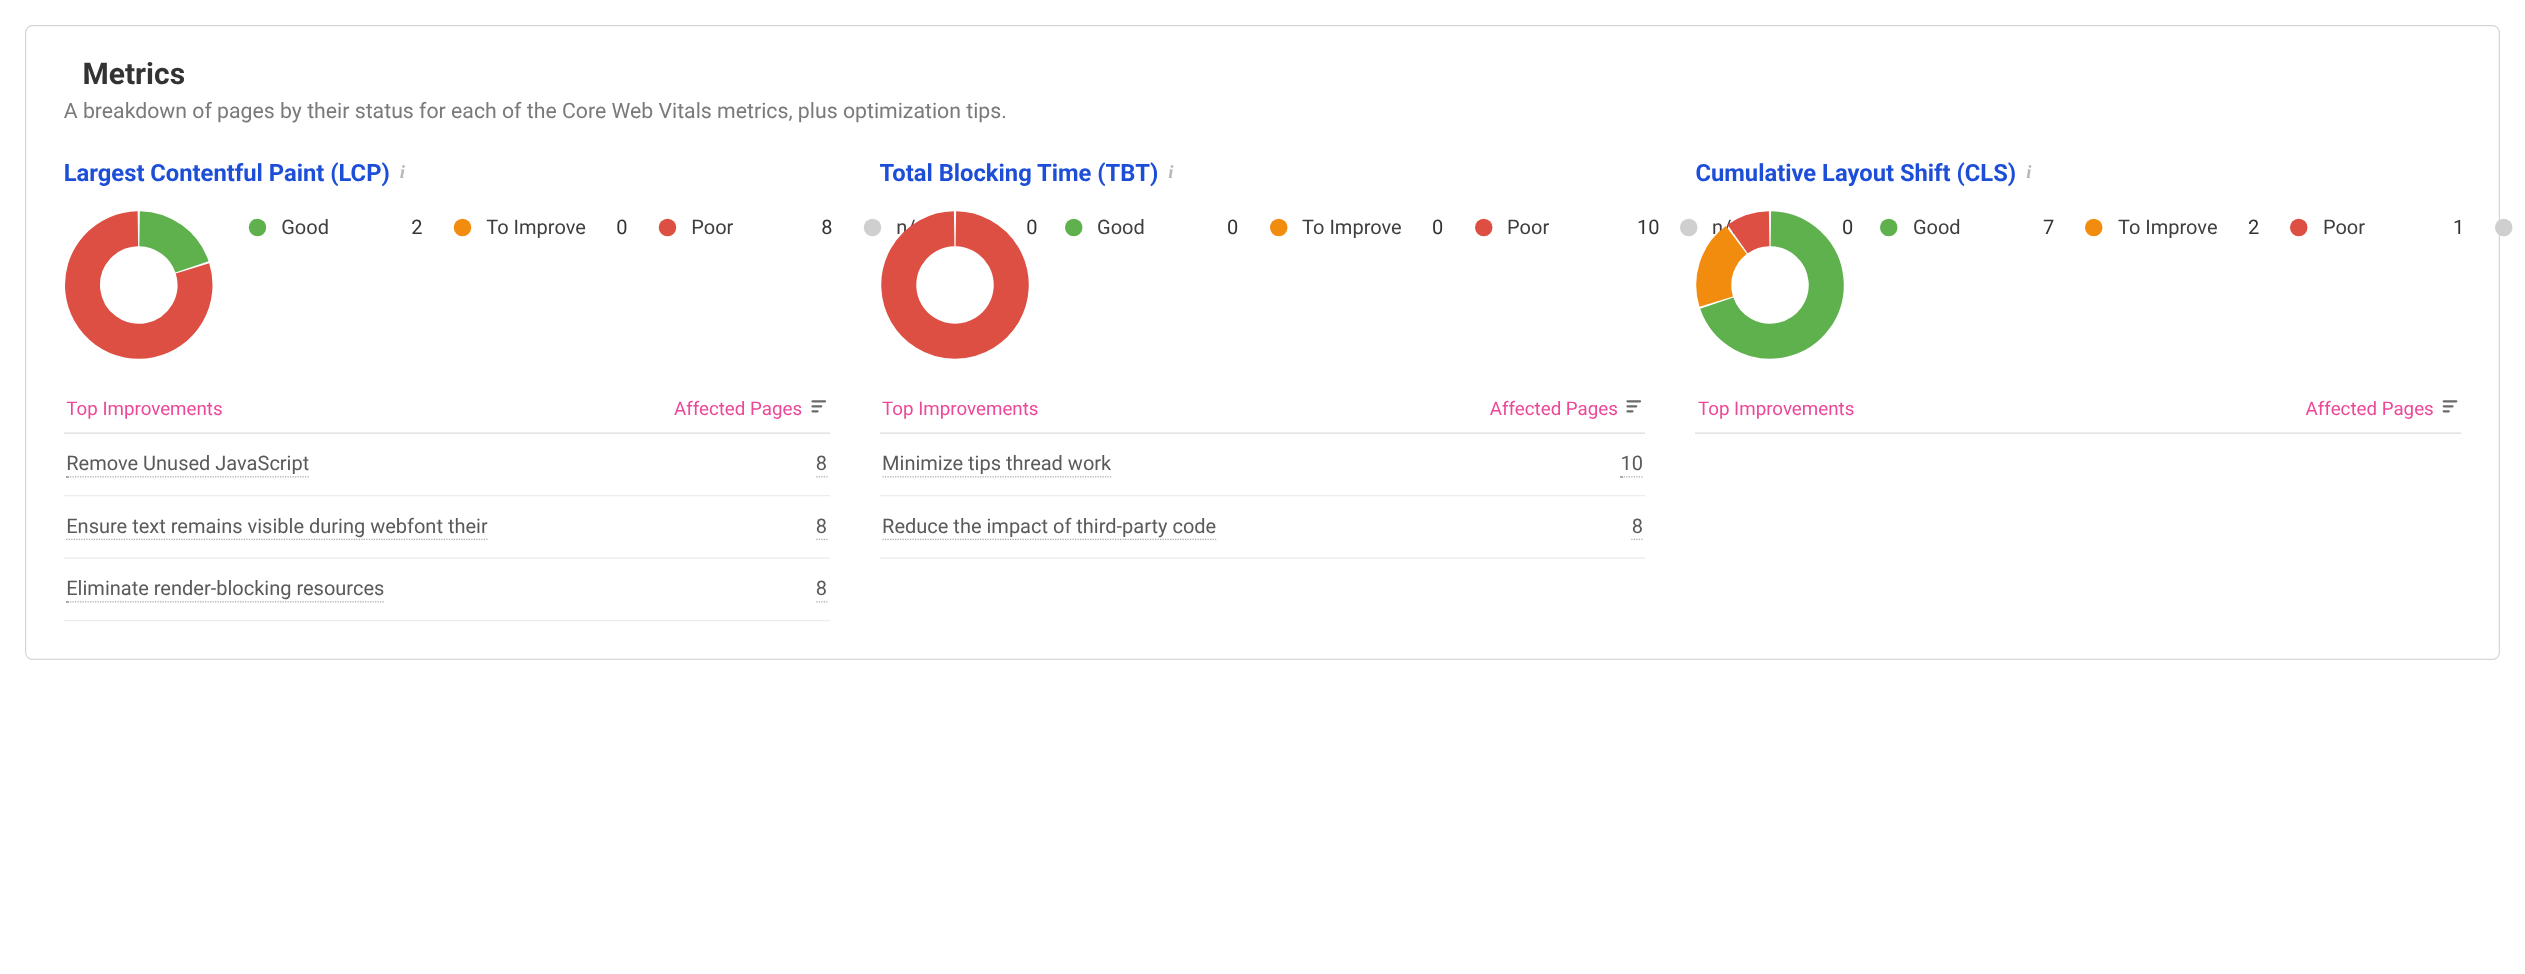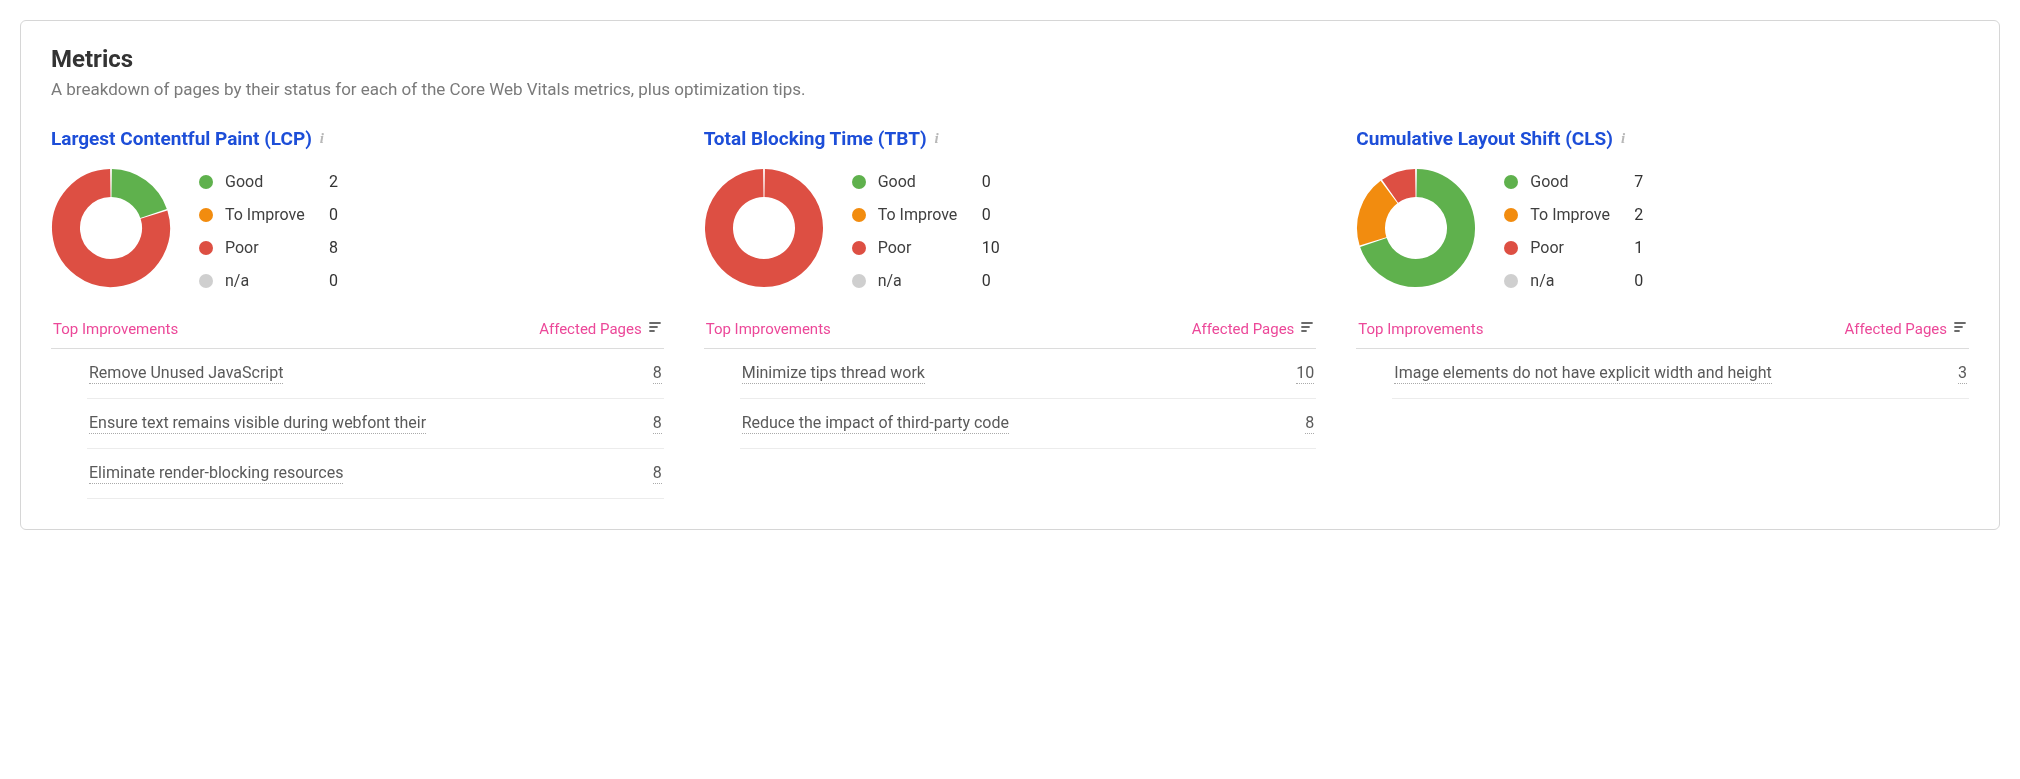--- a/index.html
+++ b/index.html
@@ -12,21 +12,21 @@
   }
   .panel {
     border: 1px solid #d6d6d6;
     border-radius: 6px;
     padding: 24px 30px 30px 30px;
   }
   .panel-title {
     font-size: 24px;
     font-weight: 700;
     color: #333;
-    margin: 0 0 6px 0;
+    margin: 0 0 6px 15px;
   }
   .panel-subtitle {
     font-size: 17px;
     color: #7a7a7a;
     margin: 0 0 28px 0;
   }
   .metrics-row {
     display: flex;
     gap: 40px;
   }
@@ -60,21 +60,21 @@
     gap: 28px;
     margin-bottom: 26px;
   }
   .donut-box {
     width: 120px;
     height: 120px;
     flex-shrink: 0;
   }
   .legend {
     display: flex;
-    flex-direction: column;
+    flex-direction: row;
     gap: 14px;
     padding-top: 4px;
   }
   .legend-row {
     display: flex;
     align-items: center;
     gap: 12px;
   }
   .legend-dot {
     width: 14px;
@@ -111,21 +111,20 @@
   .sort-icon {
     display: inline-block;
   }
   .table-row {
     display: flex;
     justify-content: space-between;
     align-items: center;
     padding: 14px 2px;
     border-bottom: 1px solid #ececec;
     gap: 12px;
-    margin-left: 36px;
   }
   .row-name {
     font-size: 16px;
     color: #5a5a5a;
     border-bottom: 1px dotted #aaa;
     cursor: pointer;
     white-space: nowrap;
     overflow: hidden;
     text-overflow: ellipsis;
     max-width: calc(100% - 40px);
@@ -288,19 +287,15 @@
         </div>
         <div class="table-header">
           <span>Top Improvements</span>
           <span class="th-right">
             <span>Affected Pages</span>
             <span class="sort-icon"><svg width="14" height="14" viewBox="0 0 14 14">
                 <path d="M2 3 H12 M2 7 H9 M2 11 H6" stroke="#6a6a6a" stroke-width="1.8" stroke-linecap="round"></path>
               </svg></span>
           </span>
         </div>
-        <div class="table-row">
-          <span class="row-name" title="Image elements do not have explicit width and height">Image elements do not have explicit width and height</span>
-          <span class="row-count">3</span>
-        </div>
       </div>
     </div>
 </div>
 
 </body></html>

